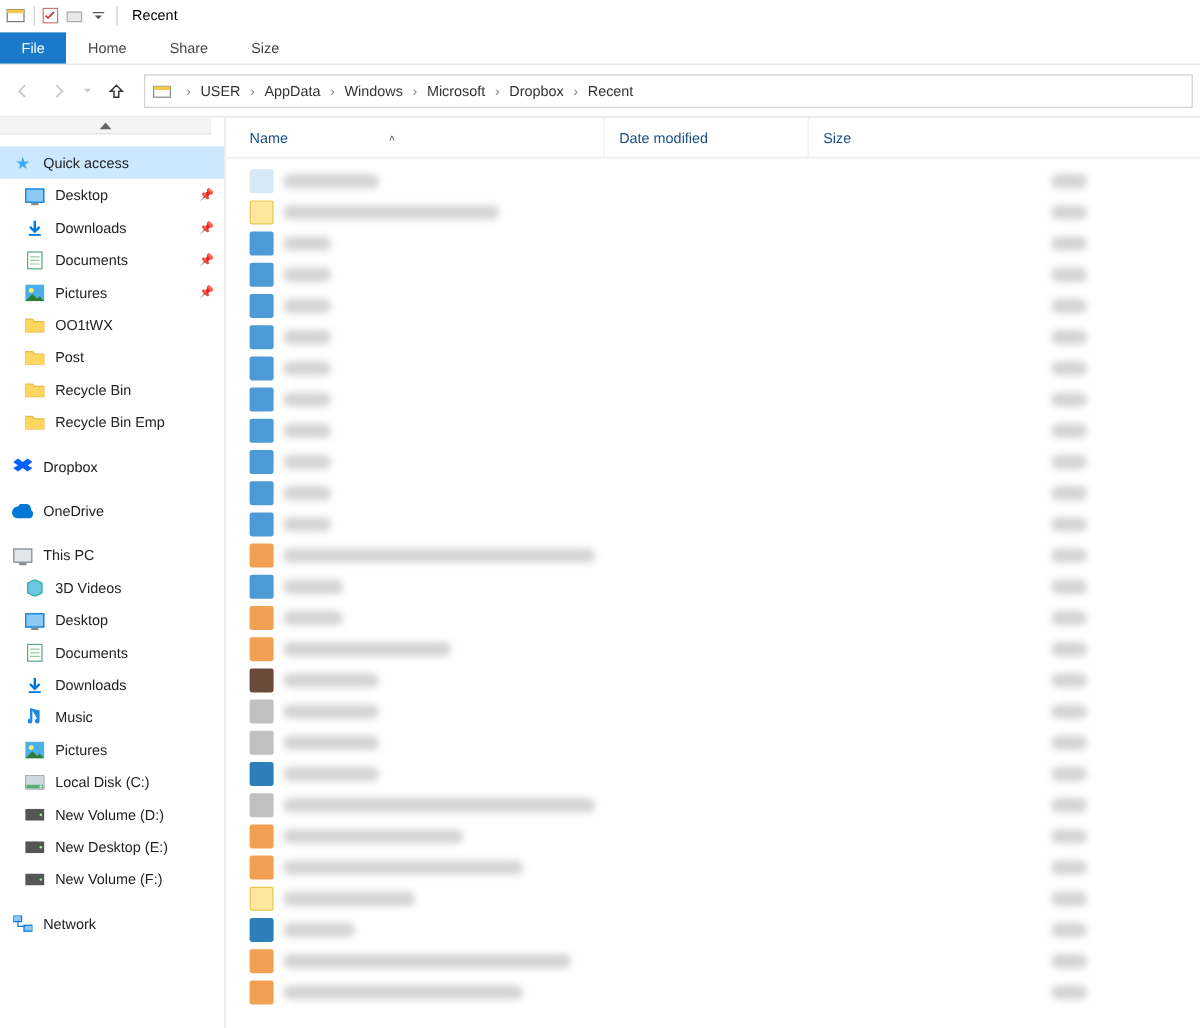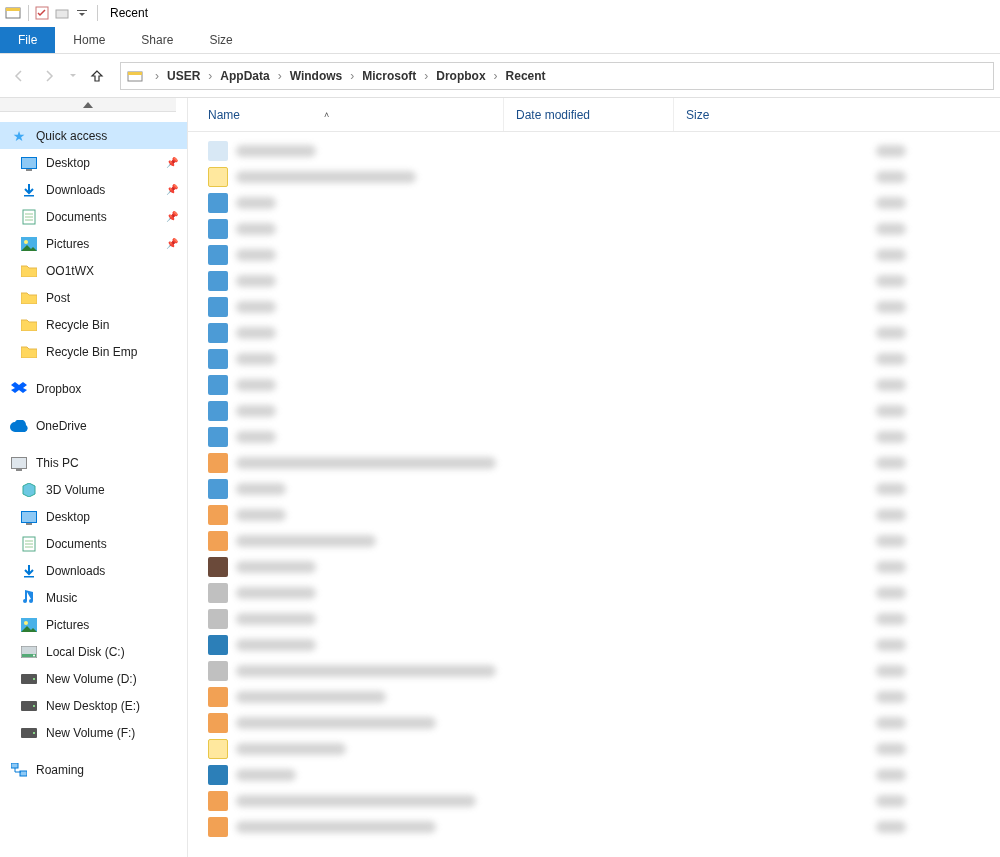--- a/index.html
+++ b/index.html
@@ -68,21 +68,21 @@
     border:1px solid #d0d0d0;
     display:flex;
     align-items:center;
     padding:0 6px;
     margin-left:6px;
     overflow:hidden;
     border-radius:0;
   }
   .addrbox .addr-icon { margin-right:6px; color:#555;}
   .crumb { display:flex; align-items:center; color:#333; font-size:12px; white-space:nowrap;}
-  .crumb .seg { padding:0 2px;font-weight:bold; }
+  .crumb .seg { padding:0 2px; }
   .crumb .chev { color:#888; padding:0 6px; }
 
   
   .main {
     display:flex;
     height: calc(857px - 26px - 28px - 44px);
   }
 
   
   .sidebar {
@@ -390,21 +390,21 @@
           </span>
         <span>This PC</span>
       </div>
       <div id="pc-items">
           <div class="sb-item">
             <span class="sb-icon">
               <svg width="14" height="14" viewBox="0 0 14 14">
                 <path d="M7 0l6 3v8l-6 3-6-3V3z" fill="#6cc8e2" stroke="#3a9"></path>
               </svg>
             </span>
-            <span>3D Volume</span>
+            <span>3D Videos</span>
           </div>
           <div class="sb-item">
             <span class="sb-icon">
               <span class="mon"></span>
             </span>
             <span>Desktop</span>
           </div>
           <div class="sb-item">
             <span class="sb-icon">
               <svg width="14" height="16" viewBox="0 0 14 16">
@@ -485,21 +485,21 @@
 
     <div class="sb-group">
       <div class="sb-item root">
         <span class="sb-icon">
           <svg width="16" height="14" viewBox="0 0 16 14">
               <rect x="0" y="0" width="7" height="5" fill="#8ec9f5" stroke="#0078d7"></rect>
               <rect x="9" y="8" width="7" height="5" fill="#8ec9f5" stroke="#0078d7"></rect>
               <path d="M4 5v4h6" stroke="#0078d7" fill="none"></path>
             </svg>
         </span>
-        <span>Roaming</span>
+        <span>Network</span>
       </div>
     </div>
   </div>
 
   <div class="filearea">
     <div class="columns">
       <div class="col col-name">
         <span>Name</span>
         <span class="sort-caret">˄</span>
       </div>

